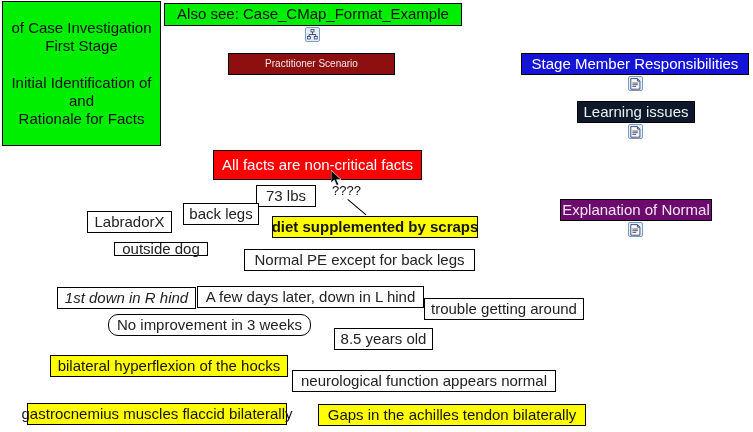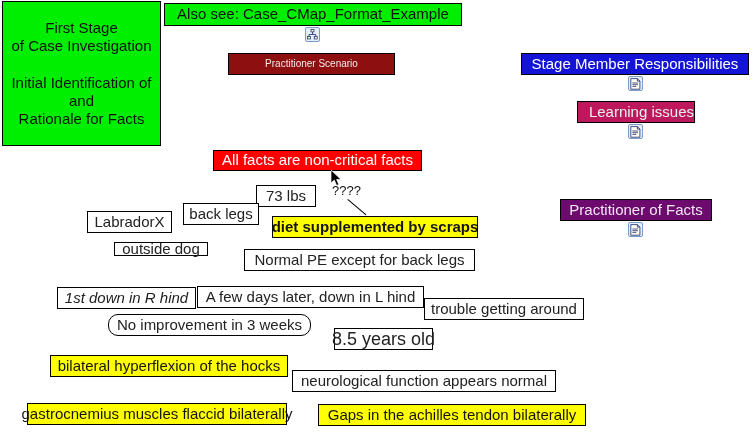--- a/index.html
+++ b/index.html
@@ -34,21 +34,21 @@
     flex-direction: column;
     line-height: 1.22;
   }
   
   .c-green     { background: #00ee00; color: #111111; }
   .c-white     { background: #ffffff; color: #222222; }
   .c-yellow    { background: #ffff00; color: #151515; }
   .c-red       { background: #fe0000; color: #ffffff; }
   .c-darkred   { background: #8d0f0f; color: #f4e8e8; }
   .c-blue      { background: #1414d6; color: #ffffff; }
-  .c-teal      { background: #be185d; color: #e6f2f0; justify-content: flex-end; }
+  .c-teal      { background: #0f172a; color: #e6f2f0; }
   .c-purple    { background: #6d0a6d; color: #f3e6f3; }
 
   
   .icon {
     position: absolute;
     width: 15px;
     height: 15px;
     box-sizing: border-box;
     border: 1px solid #7a9ccc;
     border-radius: 2px;
@@ -82,43 +82,43 @@
 </style>
 </head>
 <body>
 
 <div id="canvas">
 
   <div class="link" style="left:348px; top:199px; width:24px; transform: rotate(40deg);"></div>
 
   <div id="nodes-layer">
       <div class="node c-green multi" style="left: 2px; top: 1px; width: 159px; height: 145px; font-size: 15px;">
+        <span style="display: block;">of Case Investigation</span>
         <span style="display: block;">First Stage</span>
-        <span style="display: block;">of Case Investigation</span>
         <span style="display: block;">&nbsp;</span>
         <span style="display: block;">Initial Identification of</span>
         <span style="display: block;">and</span>
         <span style="display: block;">Rationale for Facts</span>
       </div>
       <div class="node c-green" style="left: 164px; top: 3px; width: 298px; height: 23px; font-size: 15px;">
         <span>Also see: Case_CMap_Format_Example</span>
       </div>
       <div class="node c-darkred" style="left: 228px; top: 53px; width: 167px; height: 22px; font-size: 10px;">
         <span>Practitioner Scenario</span>
       </div>
       <div class="node c-blue" style="left: 521px; top: 53px; width: 228px; height: 22px; font-size: 15px;">
         <span>Stage Member Responsibilities</span>
       </div>
       <div class="node c-teal" style="left: 577px; top: 101px; width: 118px; height: 22px; font-size: 15px;">
         <span>Learning issues</span>
       </div>
       <div class="node c-purple" style="left: 560px; top: 199px; width: 152px; height: 22px; font-size: 15px;">
-        <span>Practitioner of Facts</span>
-      </div>
-      <div class="node c-red" style="left: 213px; top: 150px; width: 209px; height: 21px; font-size: 15px;">
+        <span>Explanation of Normal</span>
+      </div>
+      <div class="node c-red" style="left: 213px; top: 150px; width: 209px; height: 30px; font-size: 15px;">
         <span>All facts are non-critical facts</span>
       </div>
       <div class="node c-white" style="left: 256px; top: 185px; width: 60px; height: 22px; font-size: 15px;">
         <span>73 lbs</span>
       </div>
       <div class="node c-white" style="left: 87px; top: 211px; width: 85px; height: 22px; font-size: 15px;">
         <span>LabradorX</span>
       </div>
       <div class="node c-white" style="left: 183px; top: 203px; width: 76px; height: 22px; font-size: 15px;">
         <span>back legs</span>
@@ -137,21 +137,21 @@
       </div>
       <div class="node c-white" style="left: 197px; top: 286px; width: 227px; height: 22px; font-size: 15px;">
         <span>A few days later, down in L hind</span>
       </div>
       <div class="node c-white" style="left: 424px; top: 298px; width: 160px; height: 22px; font-size: 15px;">
         <span>trouble getting around</span>
       </div>
       <div class="node c-white" style="left: 108px; top: 314px; width: 203px; height: 22px; font-size: 15px; border-radius: 10px;">
         <span>No improvement in 3 weeks</span>
       </div>
-      <div class="node c-white" style="left: 334px; top: 328px; width: 99px; height: 22px; font-size: 18px;">
+      <div class="node c-white" style="left: 334px; top: 328px; width: 99px; height: 22px; font-size: 15px;">
         <span>8.5 years old</span>
       </div>
       <div class="node c-yellow" style="left: 50px; top: 355px; width: 238px; height: 22px; font-size: 15px;">
         <span>bilateral hyperflexion of the hocks</span>
       </div>
       <div class="node c-white" style="left: 292px; top: 370px; width: 264px; height: 22px; font-size: 15px;">
         <span>neurological function appears normal</span>
       </div>
       <div class="node c-yellow" style="left: 27px; top: 403px; width: 260px; height: 22px; font-size: 15px; text-align: center;">
         <span>gastrocnemius muscles flaccid bilaterally</span>

